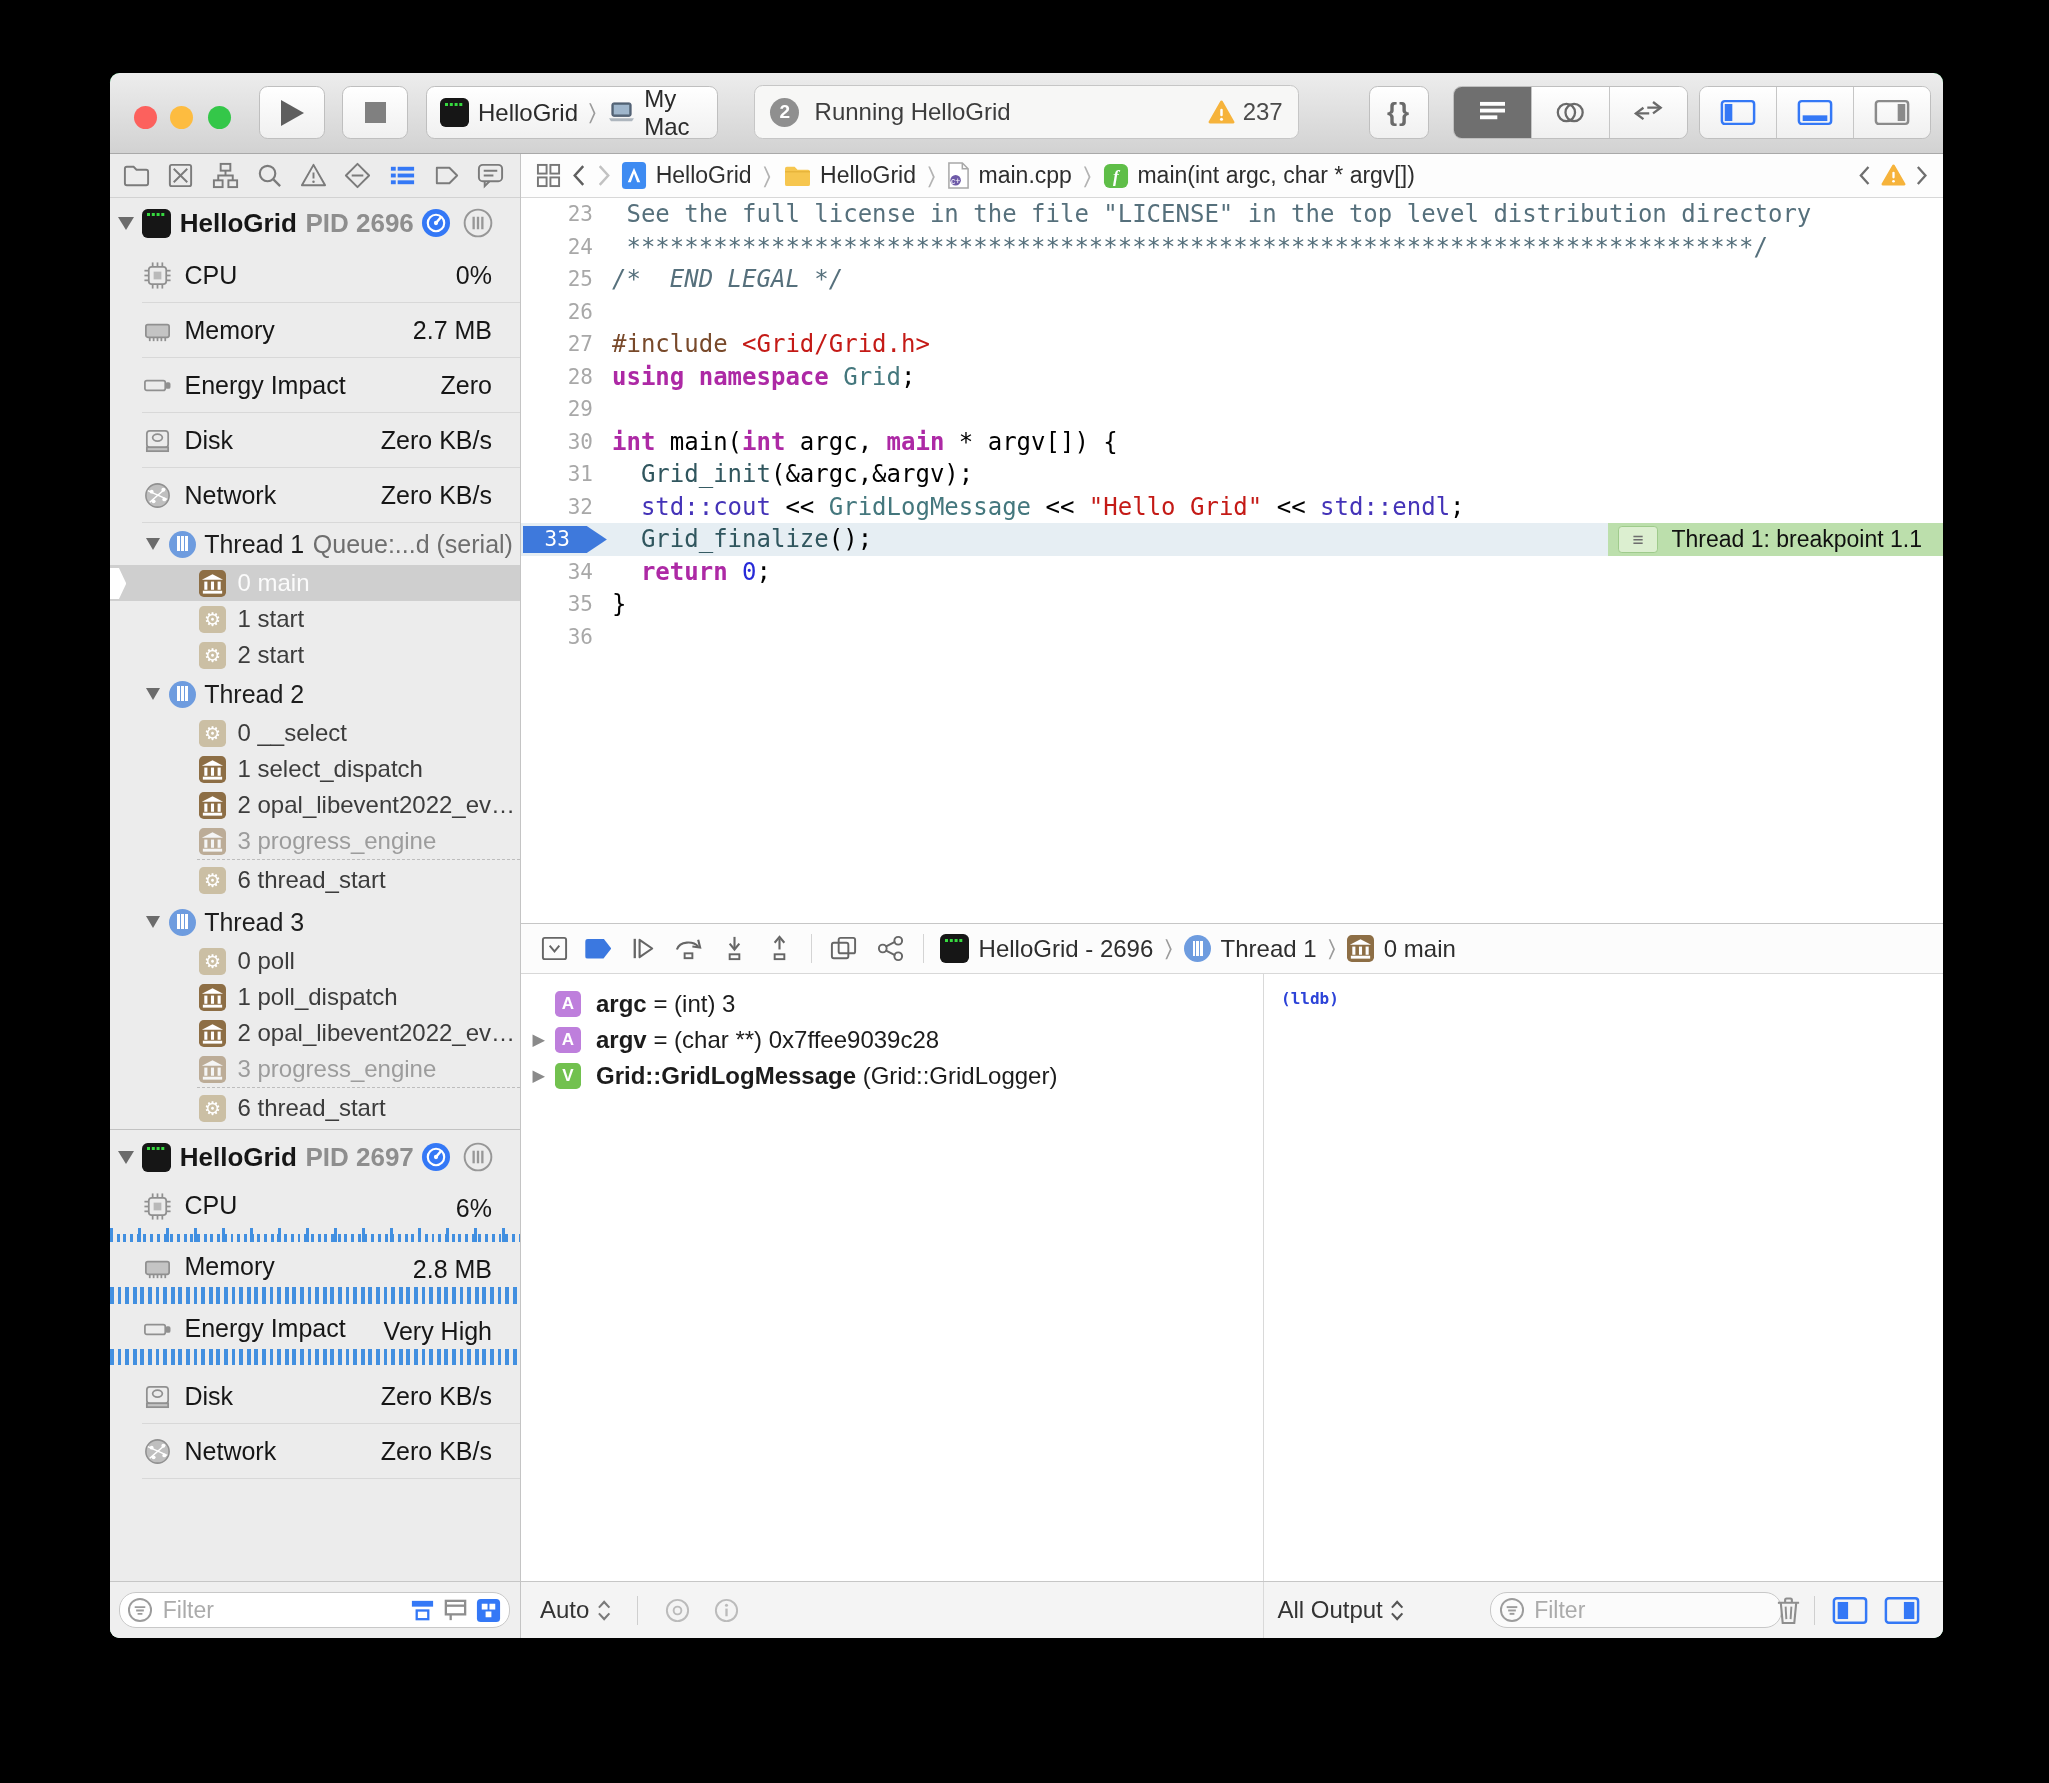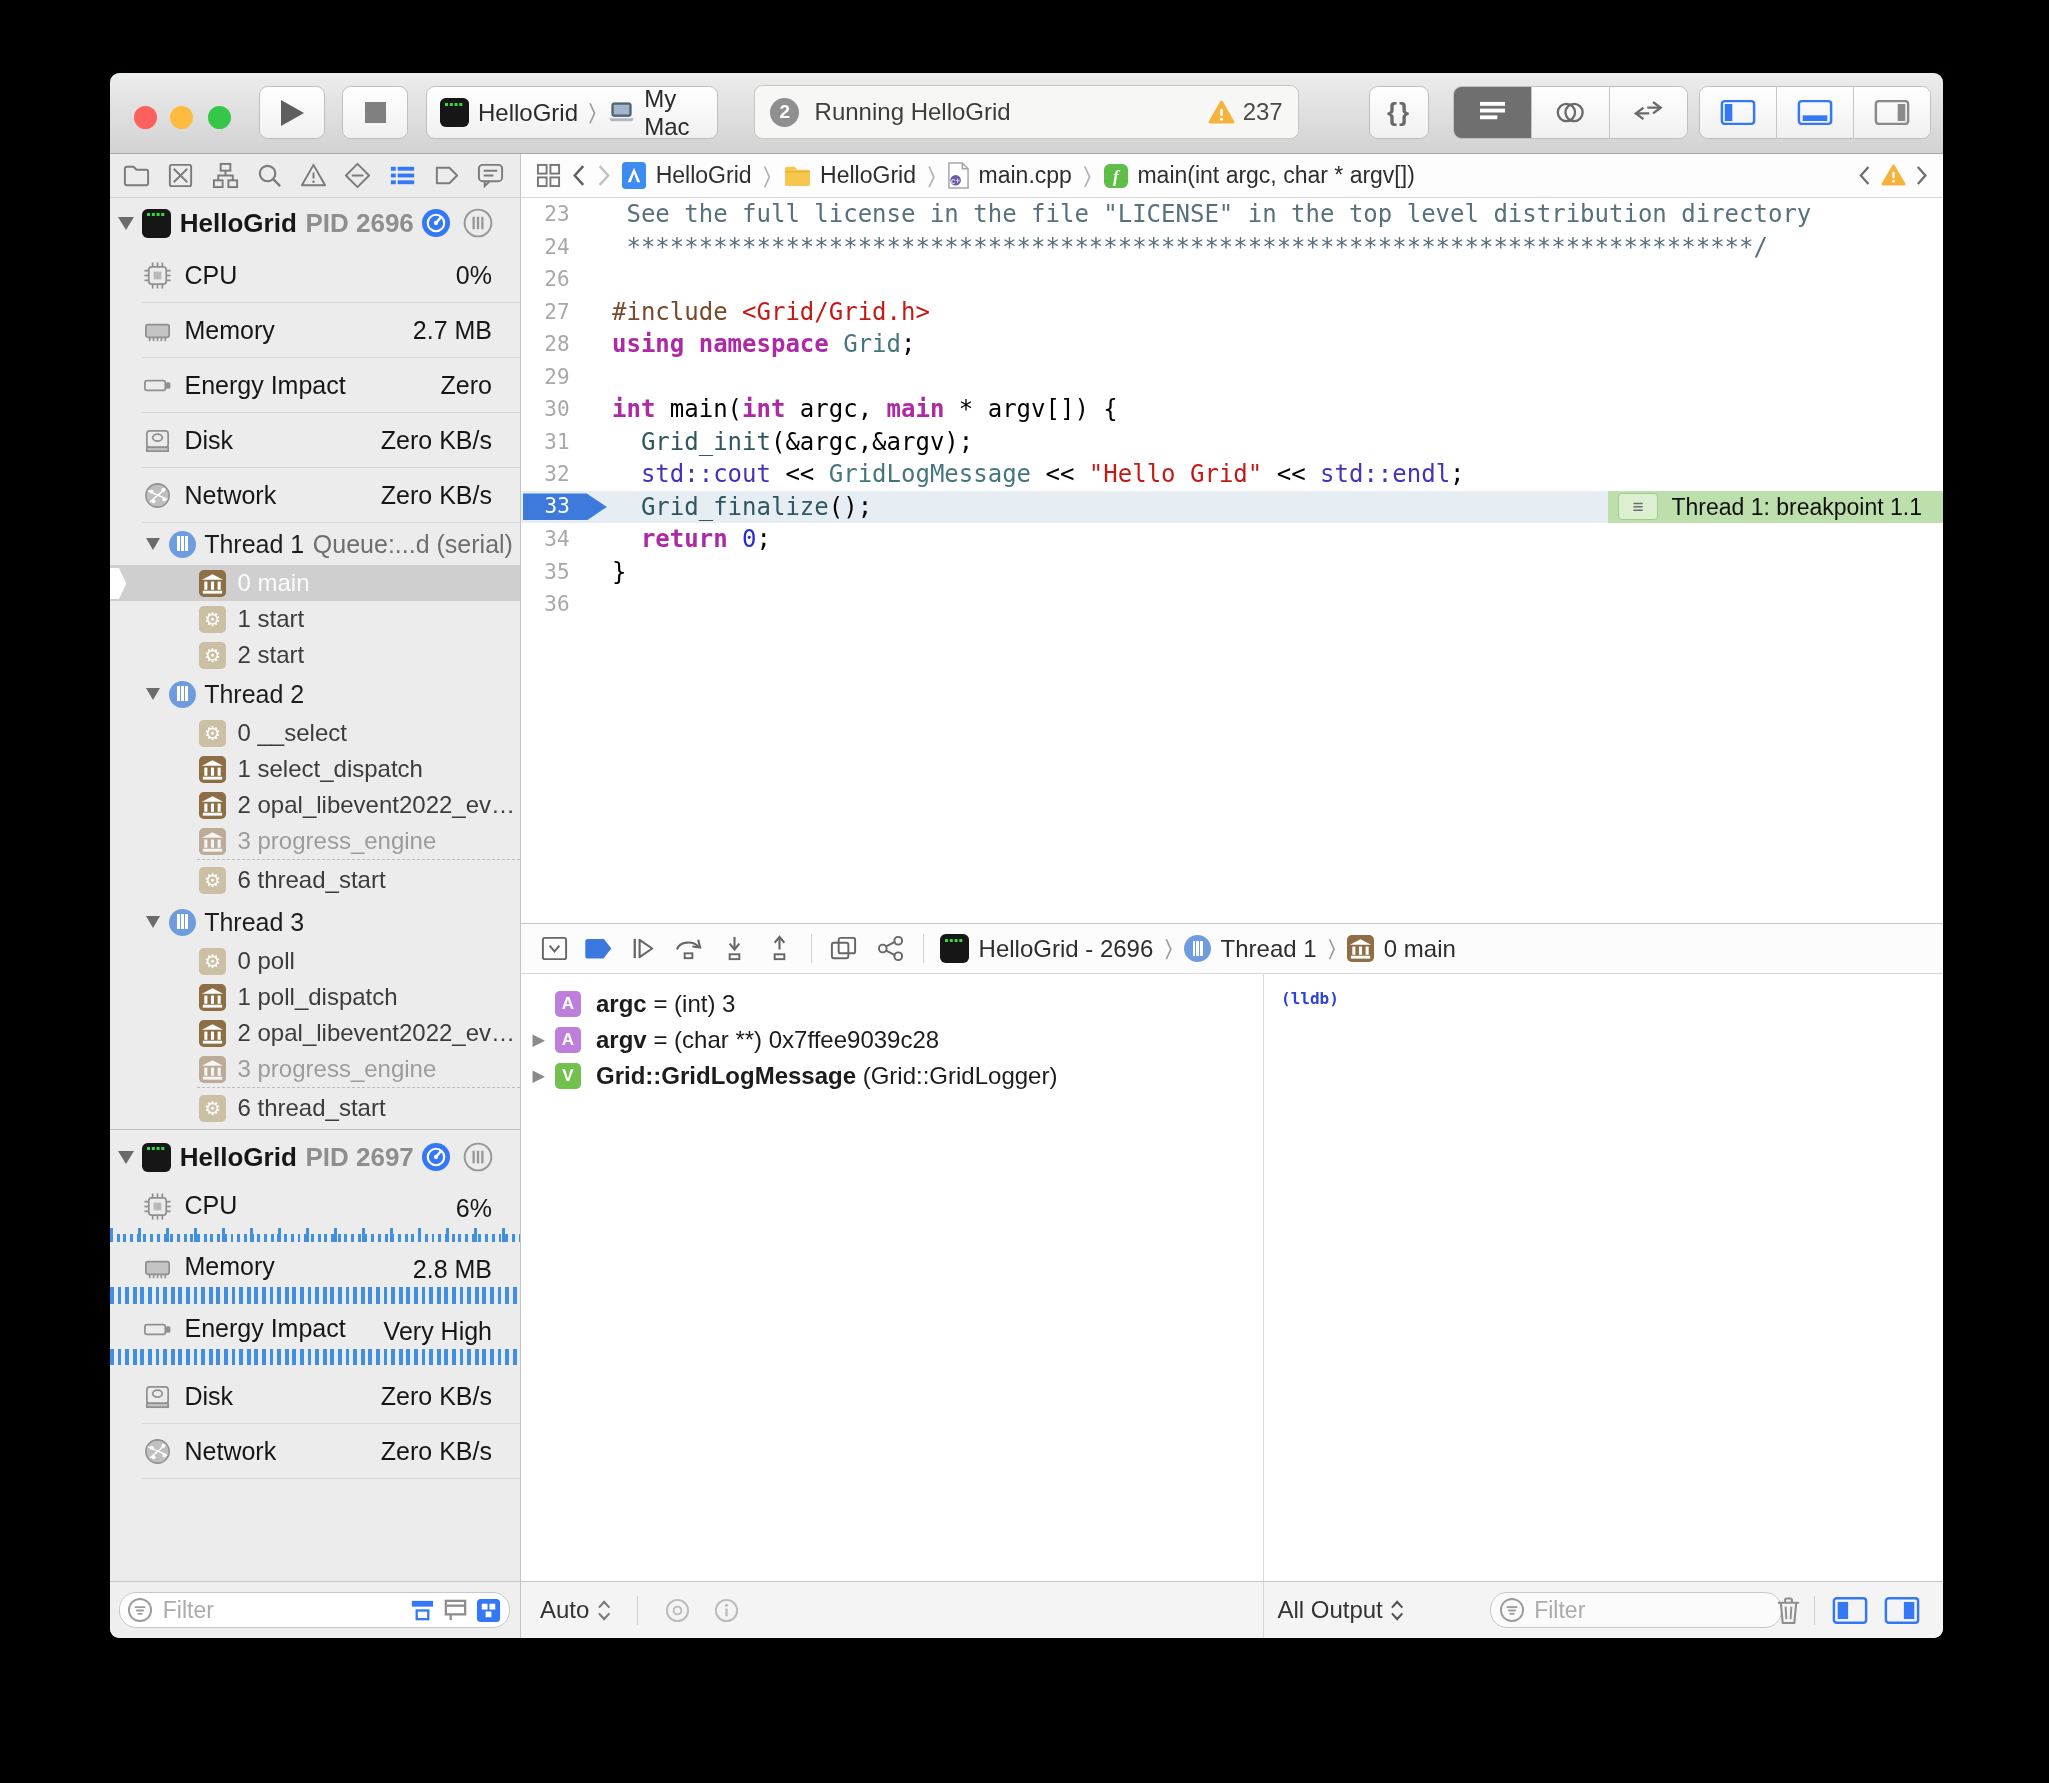--- a/index.html
+++ b/index.html
@@ -36,21 +36,21 @@
 
   .col-right{flex:1;min-width:0;display:flex;flex-direction:column;background:#fff;}
   .jumpbar{height:43px;flex:0 0 43px;border-bottom:1px solid #D8D8D8;background:#FDFDFD;display:flex;align-items:center;gap:8.6px;padding:0 13.4px 0 15.3px;}
   .jumpbar .lbl{font-size:23px;color:#2E2E2E;white-space:nowrap;}
   .jsep{color:#B3B3B3;font-size:24px;font-weight:300;padding:0 2.9px;}
   .jump-spacer{flex:1;}
 
   
   .codearea{height:725px;flex:0 0 725px;position:relative;overflow:hidden;background:#fff;}
   .cl{display:flex;height:32.5px;line-height:32.5px;font-family:"DejaVu Sans Mono",monospace;font-size:24px;position:relative;white-space:pre;}
-  .cl .ln{flex:0 0 72px;width:72px;text-align:center;color:#A8A8A8;font-size:21px;font-family:"DejaVu Sans Mono",monospace;}
+  .cl .ln{flex:0 0 72px;width:72px;text-align:right;color:#A8A8A8;font-size:21px;font-family:"DejaVu Sans Mono",monospace;}
   .cl .txt{padding-left:19px;}
   .cl.hl{background:#E6EEF3;}
   .cl.hl .ln{visibility:hidden;}
   .bp{position:absolute;left:1.9px;top:2.9px;width:84px;height:27px;line-height:27px;background:#3E79DC;color:#fff;clip-path:polygon(0 0,76% 0,100% 50%,76% 100%,0 100%);font-size:21px;text-align:center;padding-right:15.3px;box-sizing:border-box;}
   .cm{color:#56707C}.cmi{color:#56707C;font-style:italic}.pp{color:#78492A}.str{color:#C41A16}
   .kw{color:#AD29A5;font-weight:bold}.ty{color:#44777D}.fn{color:#30565E}.std{color:#4433B8}.nm{color:#272AD8}.pl{color:#000}
   .annot{position:absolute;right:0;top:0;height:32.5px;background:#BCDFAC;display:flex;align-items:center;gap:13.4px;padding:0 21px 0 9.6px;font-size:23px;color:#101010;font-family:"Liberation Sans",sans-serif;}
   .annot .chip{width:38px;height:25px;background:#DCEFD0;border:1px solid #9FCB8C;border-radius:3.8px;display:flex;align-items:center;justify-content:center;color:#6E6E6E;font-size:19px;line-height:19px;}
 
   
@@ -739,20 +739,21 @@
           <span>
               <svg width="15.3" height="25" viewBox="0 0 16 26">
                 <path d="M4 4 L12 13 L4 22" fill="none" stroke="#6F6F6F" stroke-width="2.4"></path>
               </svg>
             </span>
         </div>
 
         <div class="codearea" id="codearea">
             <div class="cl"><span class="ln">23</span><span class="txt"><span class="cm"> See the full license in the file "LICENSE" in the top level distribution directory</span></span></div>
             <div class="cl"><span class="ln">24</span><span class="txt"><span class="cm"> ******************************************************************************/</span></span></div>
+            <div class="cl"><span class="ln">25</span><span class="txt"><span class="cmi">/*  END LEGAL */</span></span></div>
             <div class="cl"><span class="ln">26</span><span class="txt"></span></div>
             <div class="cl"><span class="ln">27</span><span class="txt"><span class="pp">#include </span><span class="str">&lt;Grid/Grid.h&gt;</span></span></div>
             <div class="cl"><span class="ln">28</span><span class="txt"><span class="kw">using namespace </span><span class="ty">Grid</span><span class="pl">;</span></span></div>
             <div class="cl"><span class="ln">29</span><span class="txt"></span></div>
             <div class="cl"><span class="ln">30</span><span class="txt"><span class="kw">int</span><span class="pl"> main(</span><span class="kw">int</span><span class="pl"> argc, </span><span class="kw">main</span><span class="pl"> * argv[]) {</span></span></div>
             <div class="cl"><span class="ln">31</span><span class="txt"><span class="pl">  </span><span class="fn">Grid_init</span><span class="pl">(&amp;argc,&amp;argv);</span></span></div>
             <div class="cl"><span class="ln">32</span><span class="txt"><span class="pl">  </span><span class="std">std::cout</span><span class="pl"> &lt;&lt; </span><span class="ty">GridLogMessage</span><span class="pl"> &lt;&lt; </span><span class="str">"Hello Grid"</span><span class="pl"> &lt;&lt; </span><span class="std">std::endl</span><span class="pl">;</span></span></div>
             <div class="cl hl"><span class="ln">33</span><span class="bp">33</span><span class="txt"><span class="pl">  </span><span class="fn">Grid_finalize</span><span class="pl">();</span></span><span class="annot"><span class="chip">≡</span><span>Thread 1: breakpoint 1.1</span></span></div>
             <div class="cl"><span class="ln">34</span><span class="txt"><span class="pl">  </span><span class="kw">return </span><span class="nm">0</span><span class="pl">;</span></span></div>
             <div class="cl"><span class="ln">35</span><span class="txt"><span class="pl">}</span></span></div>

